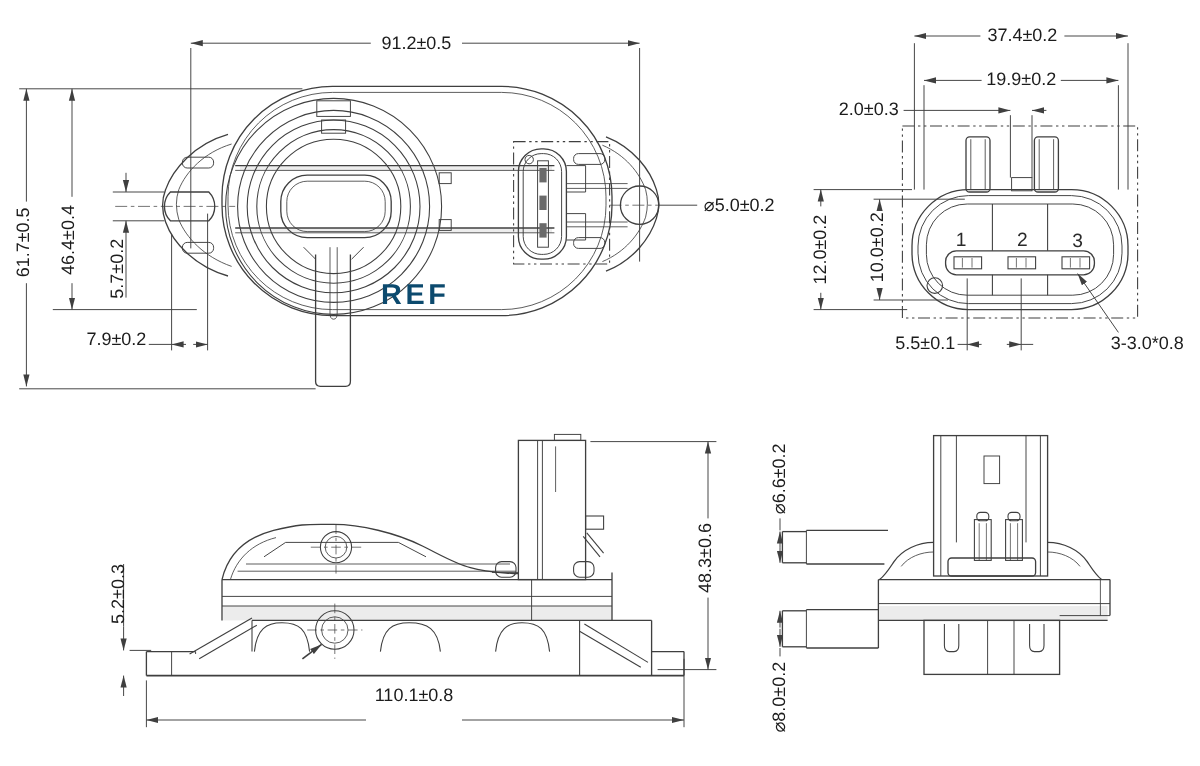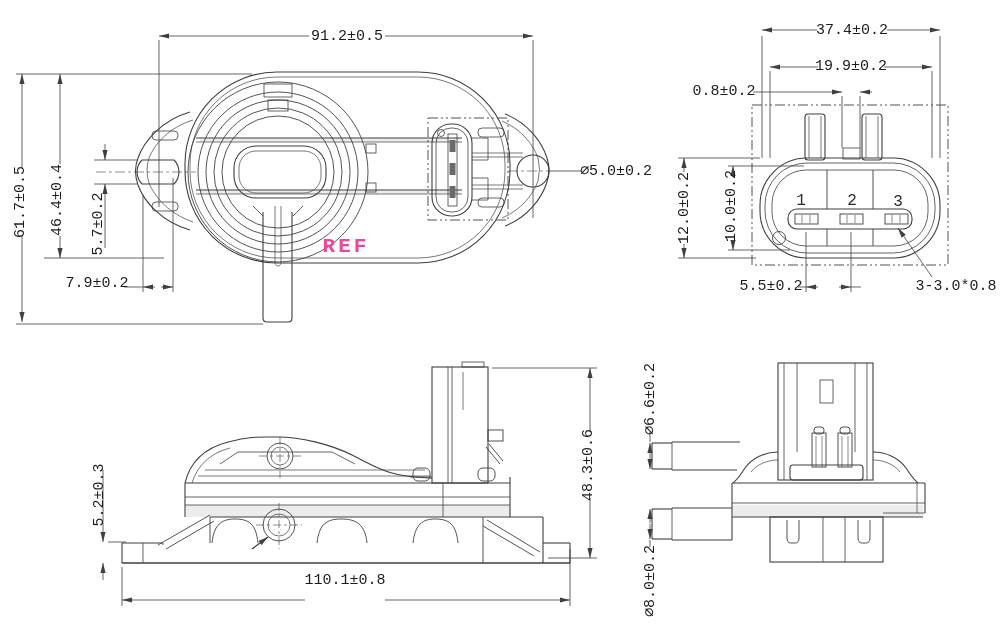--- a/index.html
+++ b/index.html
@@ -1,23 +1,23 @@
 <!DOCTYPE html>
 <html><head>
 <meta charset="utf-8">
 <style>
   html,body{margin:0;padding:0;background:#fff;}
   #canvas{position:relative;width:1000px;height:638px;background:#fff;overflow:hidden;
-          font-family:Liberation Mono, monospace;}
+          font-family:Liberation Sans, sans-serif;}
   #lineart{position:absolute;left:0;top:0;}
   .lbl{position:absolute;font-size:15px;color:#1c1c1c;white-space:nowrap;
        transform:translate(-50%,-50%);line-height:1;}
   .lbl.rot{transform:translate(-50%,-50%) rotate(-90deg);}
   .lbl.pin{font-size:16px;color:#2a2a2a;}
-  .lbl.ref{font-size:21px;color:#ec4899;letter-spacing:3px;font-weight:600;}
+  .lbl.ref{font-size:24px;color:#0c4a6e;letter-spacing:3px;font-weight:600;}
 </style>
 </head>
 <body>
 
 <div id="canvas">
 
 <svg id="lineart" width="1000" height="638" viewBox="0 0 1000 638">
   <defs>
     <marker id="ar" markerWidth="11" markerHeight="6" refX="10" refY="3" orient="auto" markerUnits="userSpaceOnUse">
       <path d="M0,0.4 L10,3 L0,5.6 Z" fill="#3f3f3f"></path>
@@ -336,24 +336,24 @@
 <div class="lbl" style="left:347px;top:36px">91.2±0.5</div>
 <div class="lbl rot" style="left:20px;top:202px">61.7±0.5</div>
 <div class="lbl rot" style="left:57px;top:200px">46.4±0.4</div>
 <div class="lbl rot" style="left:98px;top:224px">5.7±0.2</div>
 <div class="lbl" style="left:97px;top:283px">7.9±0.2</div>
 <div class="lbl" style="left:616px;top:171px">⌀5.0±0.2</div>
 <div class="lbl ref" style="left:346px;top:246px">REF</div>
 
 <div class="lbl" style="left:852px;top:30px">37.4±0.2</div>
 <div class="lbl" style="left:851px;top:66px">19.9±0.2</div>
-<div class="lbl" style="left:724px;top:91px">0.8±0.2</div>
+<div class="lbl" style="left:724px;top:91px">2.0±0.3</div>
 <div class="lbl rot" style="left:684px;top:208px">12.0±0.2</div>
 <div class="lbl rot" style="left:731px;top:206px">10.0±0.2</div>
-<div class="lbl" style="left:771px;top:286px">5.5±0.2</div>
+<div class="lbl" style="left:771px;top:286px">5.5±0.1</div>
 <div class="lbl" style="left:956px;top:286px">3-3.0*0.8</div>
 <div class="lbl pin" style="left:801px;top:201px">1</div>
 <div class="lbl pin" style="left:852px;top:201px">2</div>
 <div class="lbl pin" style="left:898px;top:202px">3</div>
 
 <div class="lbl rot" style="left:99px;top:495px">5.2±0.3</div>
 <div class="lbl" style="left:345px;top:580px">110.1±0.8</div>
 <div class="lbl rot" style="left:588px;top:465px">48.3±0.6</div>
 
 <div class="lbl rot" style="left:650px;top:399px">⌀6.6±0.2</div>

